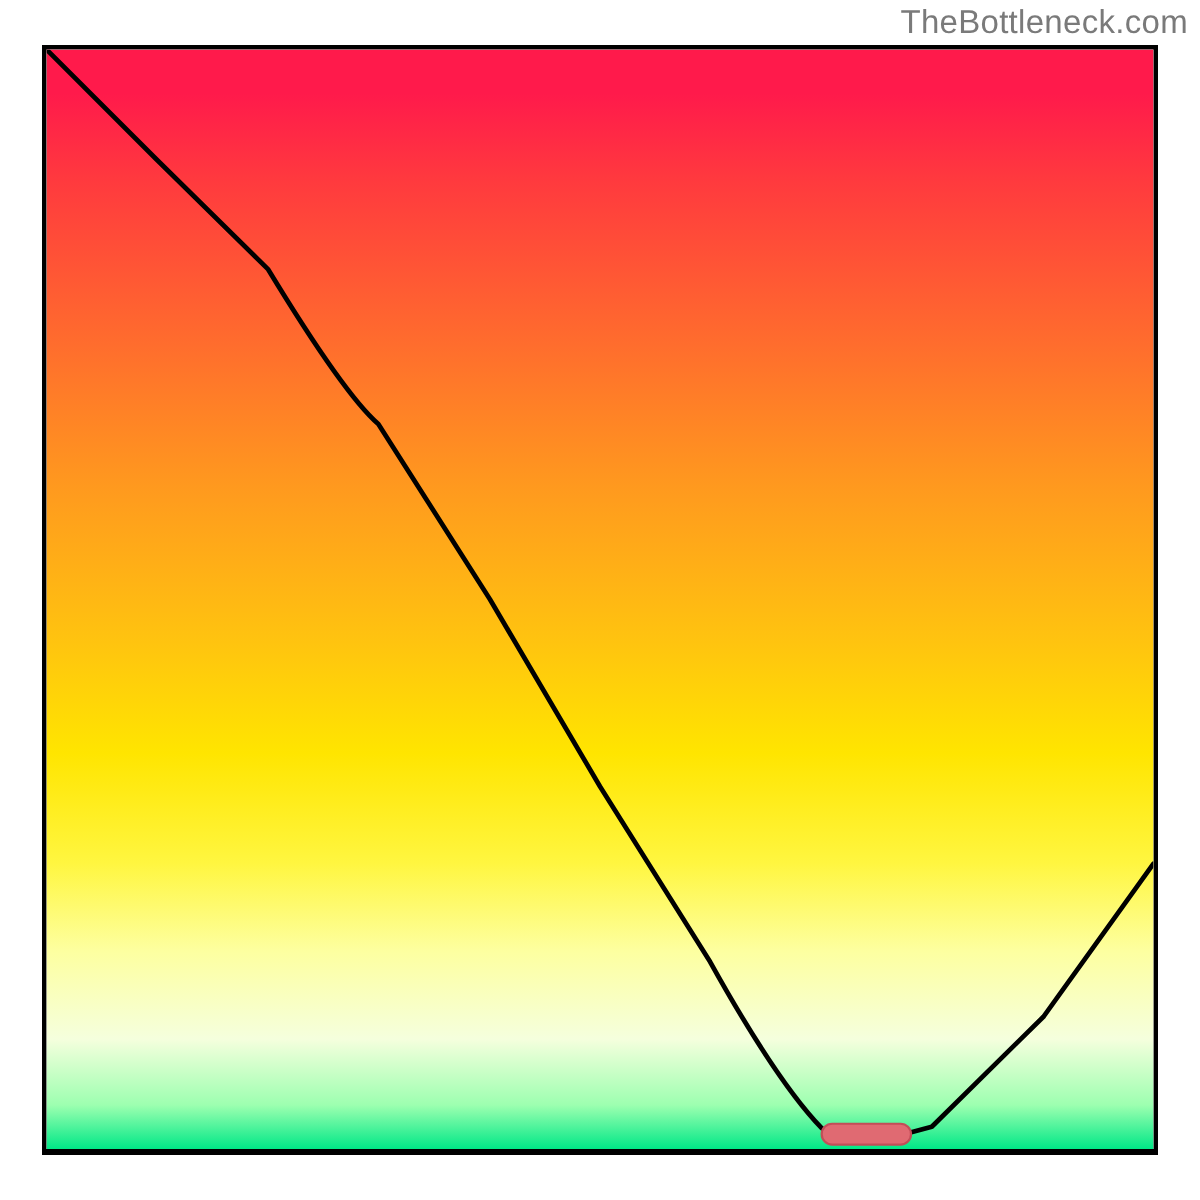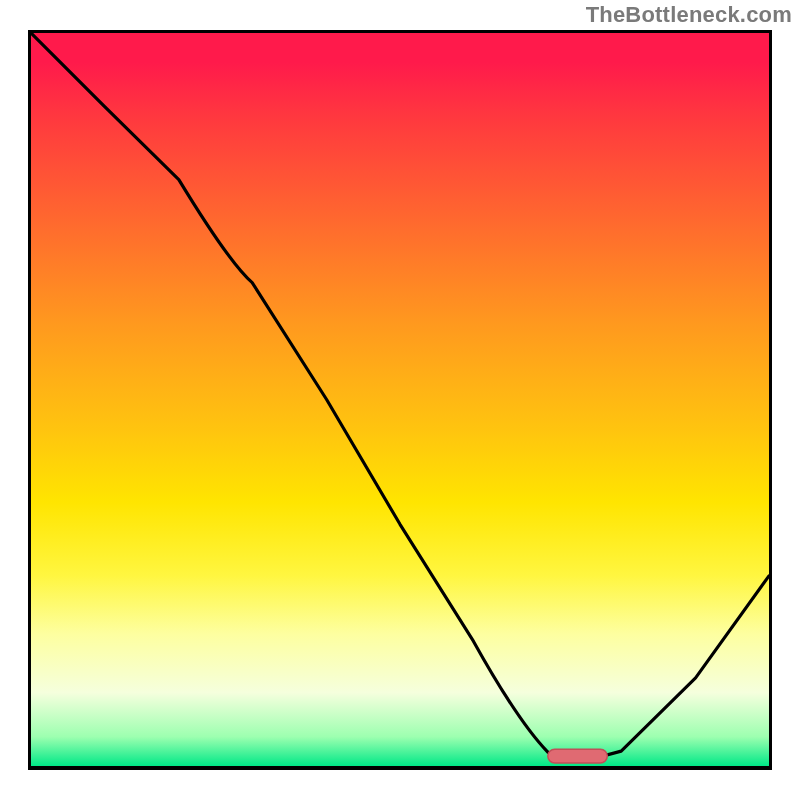--- a/index.html
+++ b/index.html
@@ -14,21 +14,21 @@
   .wrap {
     position: relative;
     width: 800px;
     height: 800px;
   }
   .watermark {
     position: absolute;
     top: 2px;
     right: 8px;
     font-size: 22px;
-    font-weight: 700;
+    font-weight: 400;
     color: #7a7a7a;
     letter-spacing: 0.2px;
   }
   .frame {
     position: absolute;
     left: 28px;
     top: 30px;
     width: 744px;
     height: 740px;
     border: 3px solid #000;

